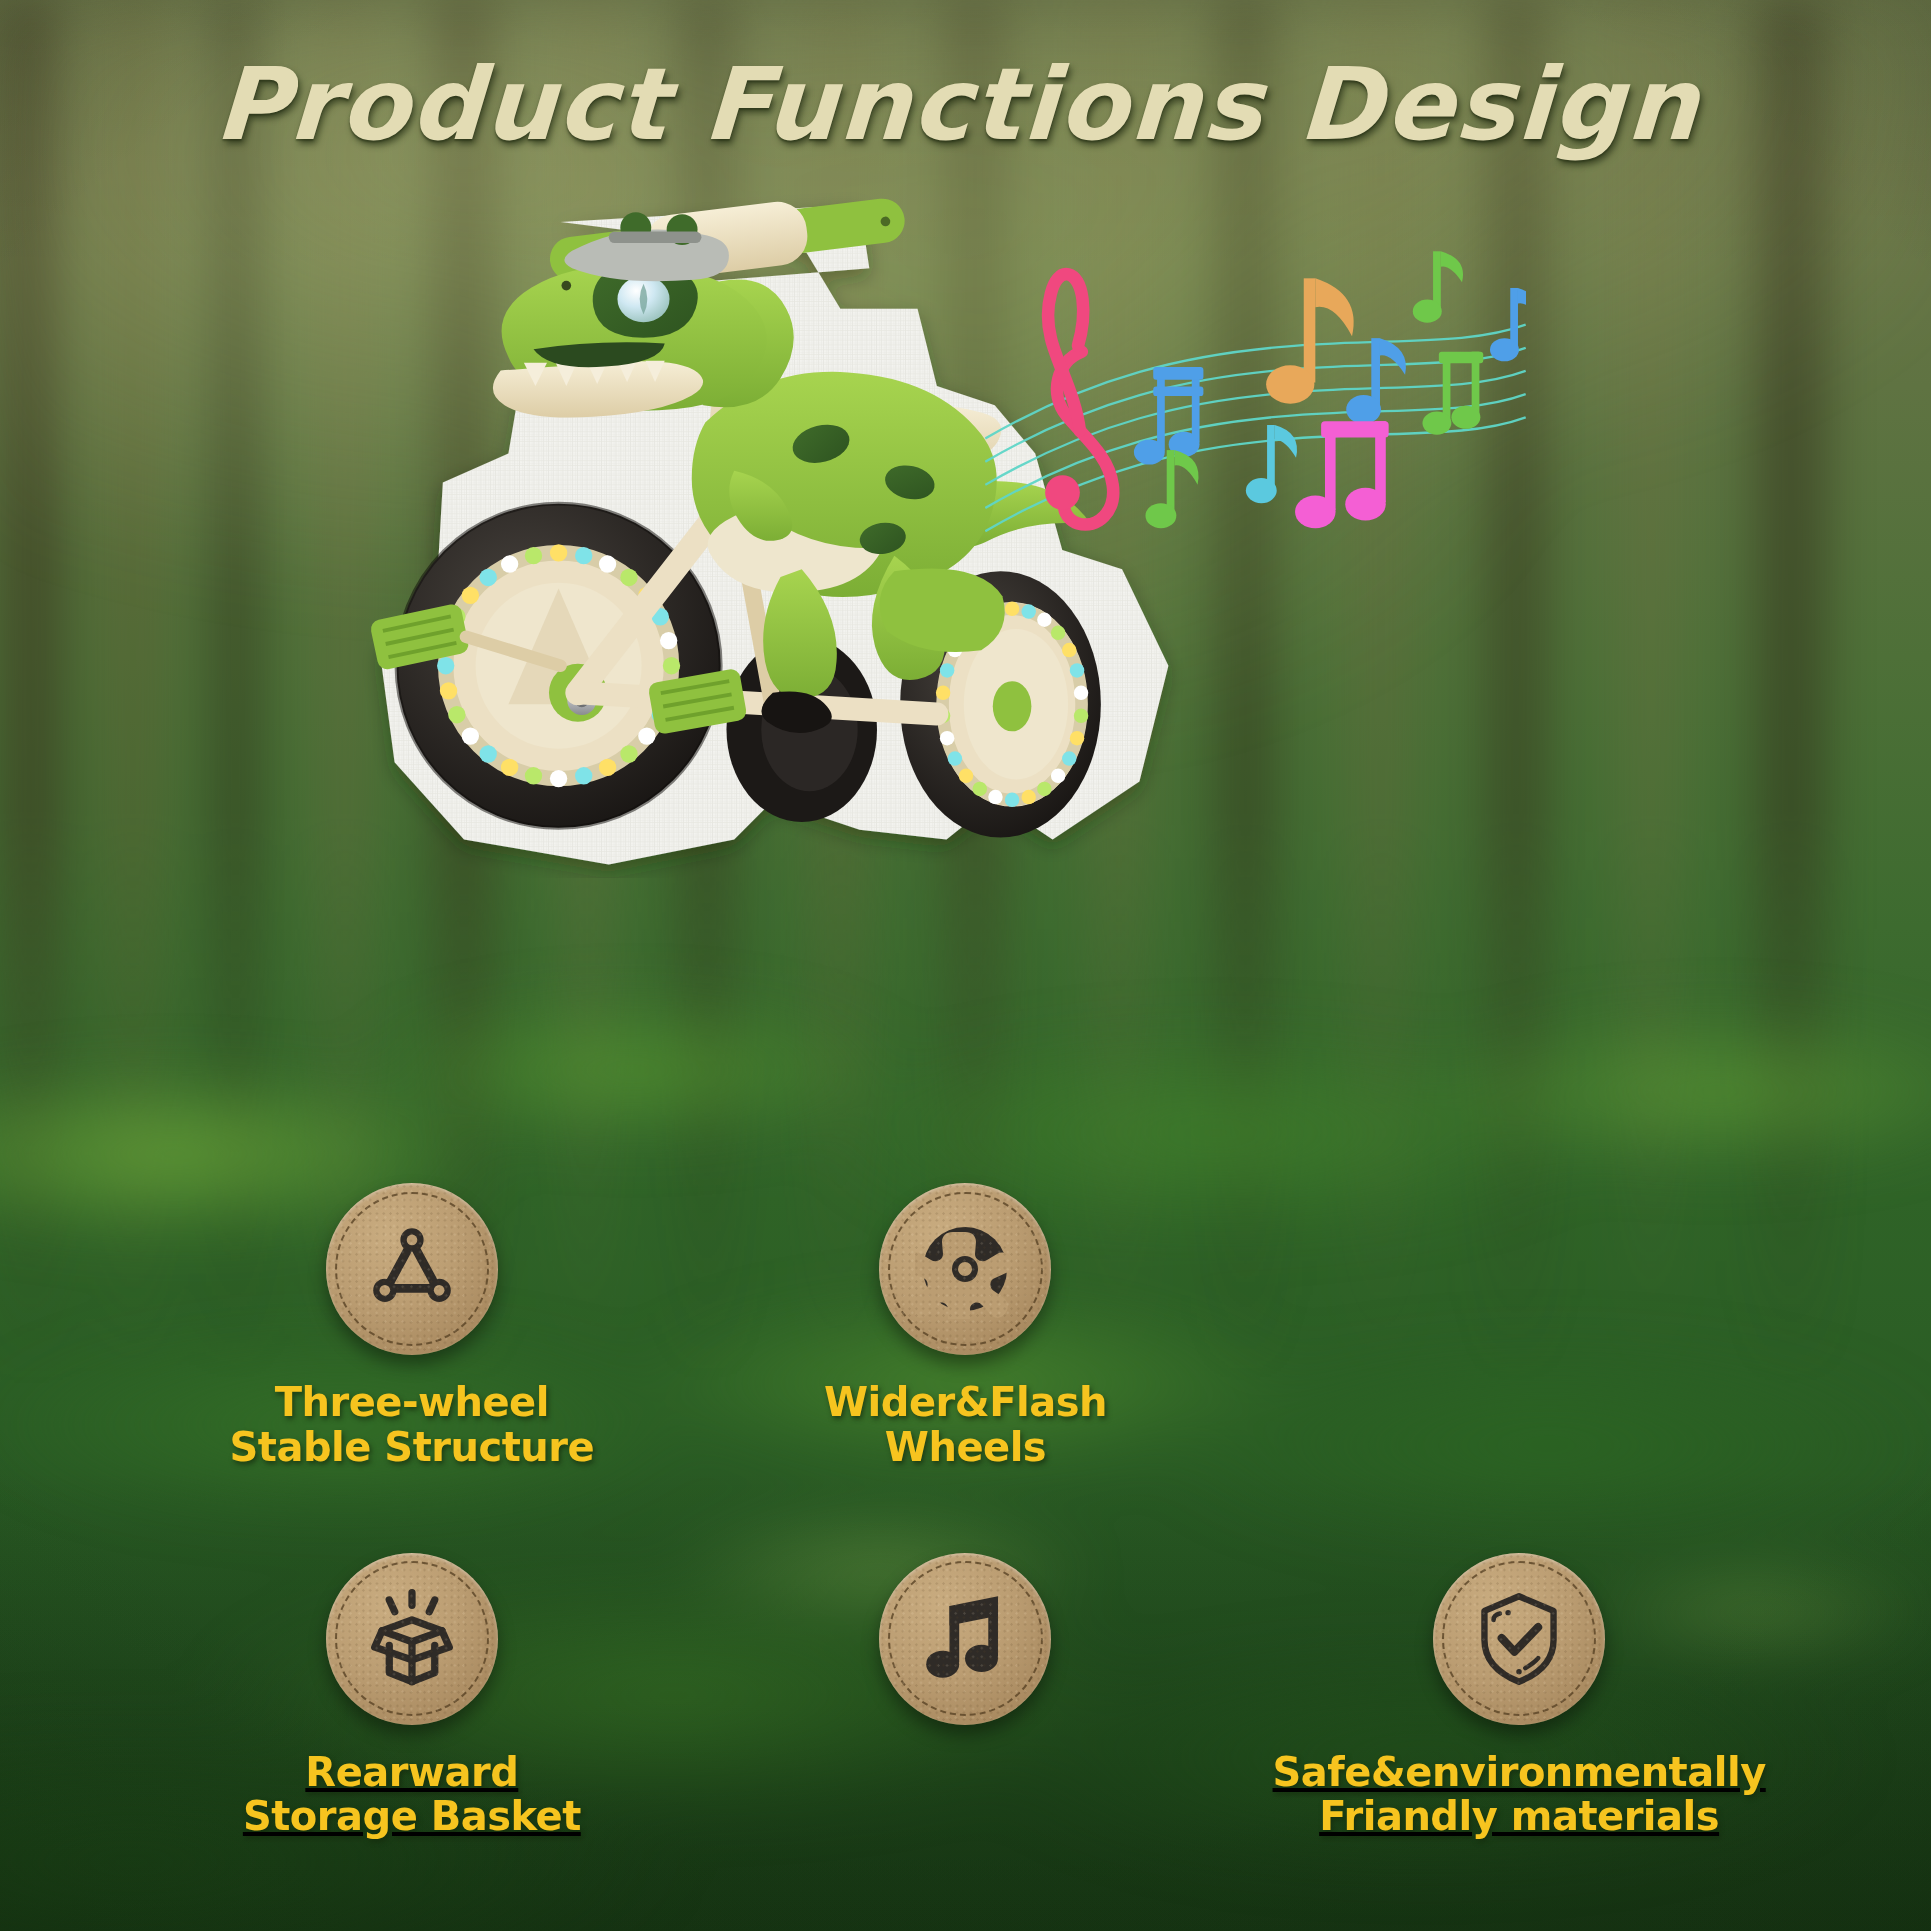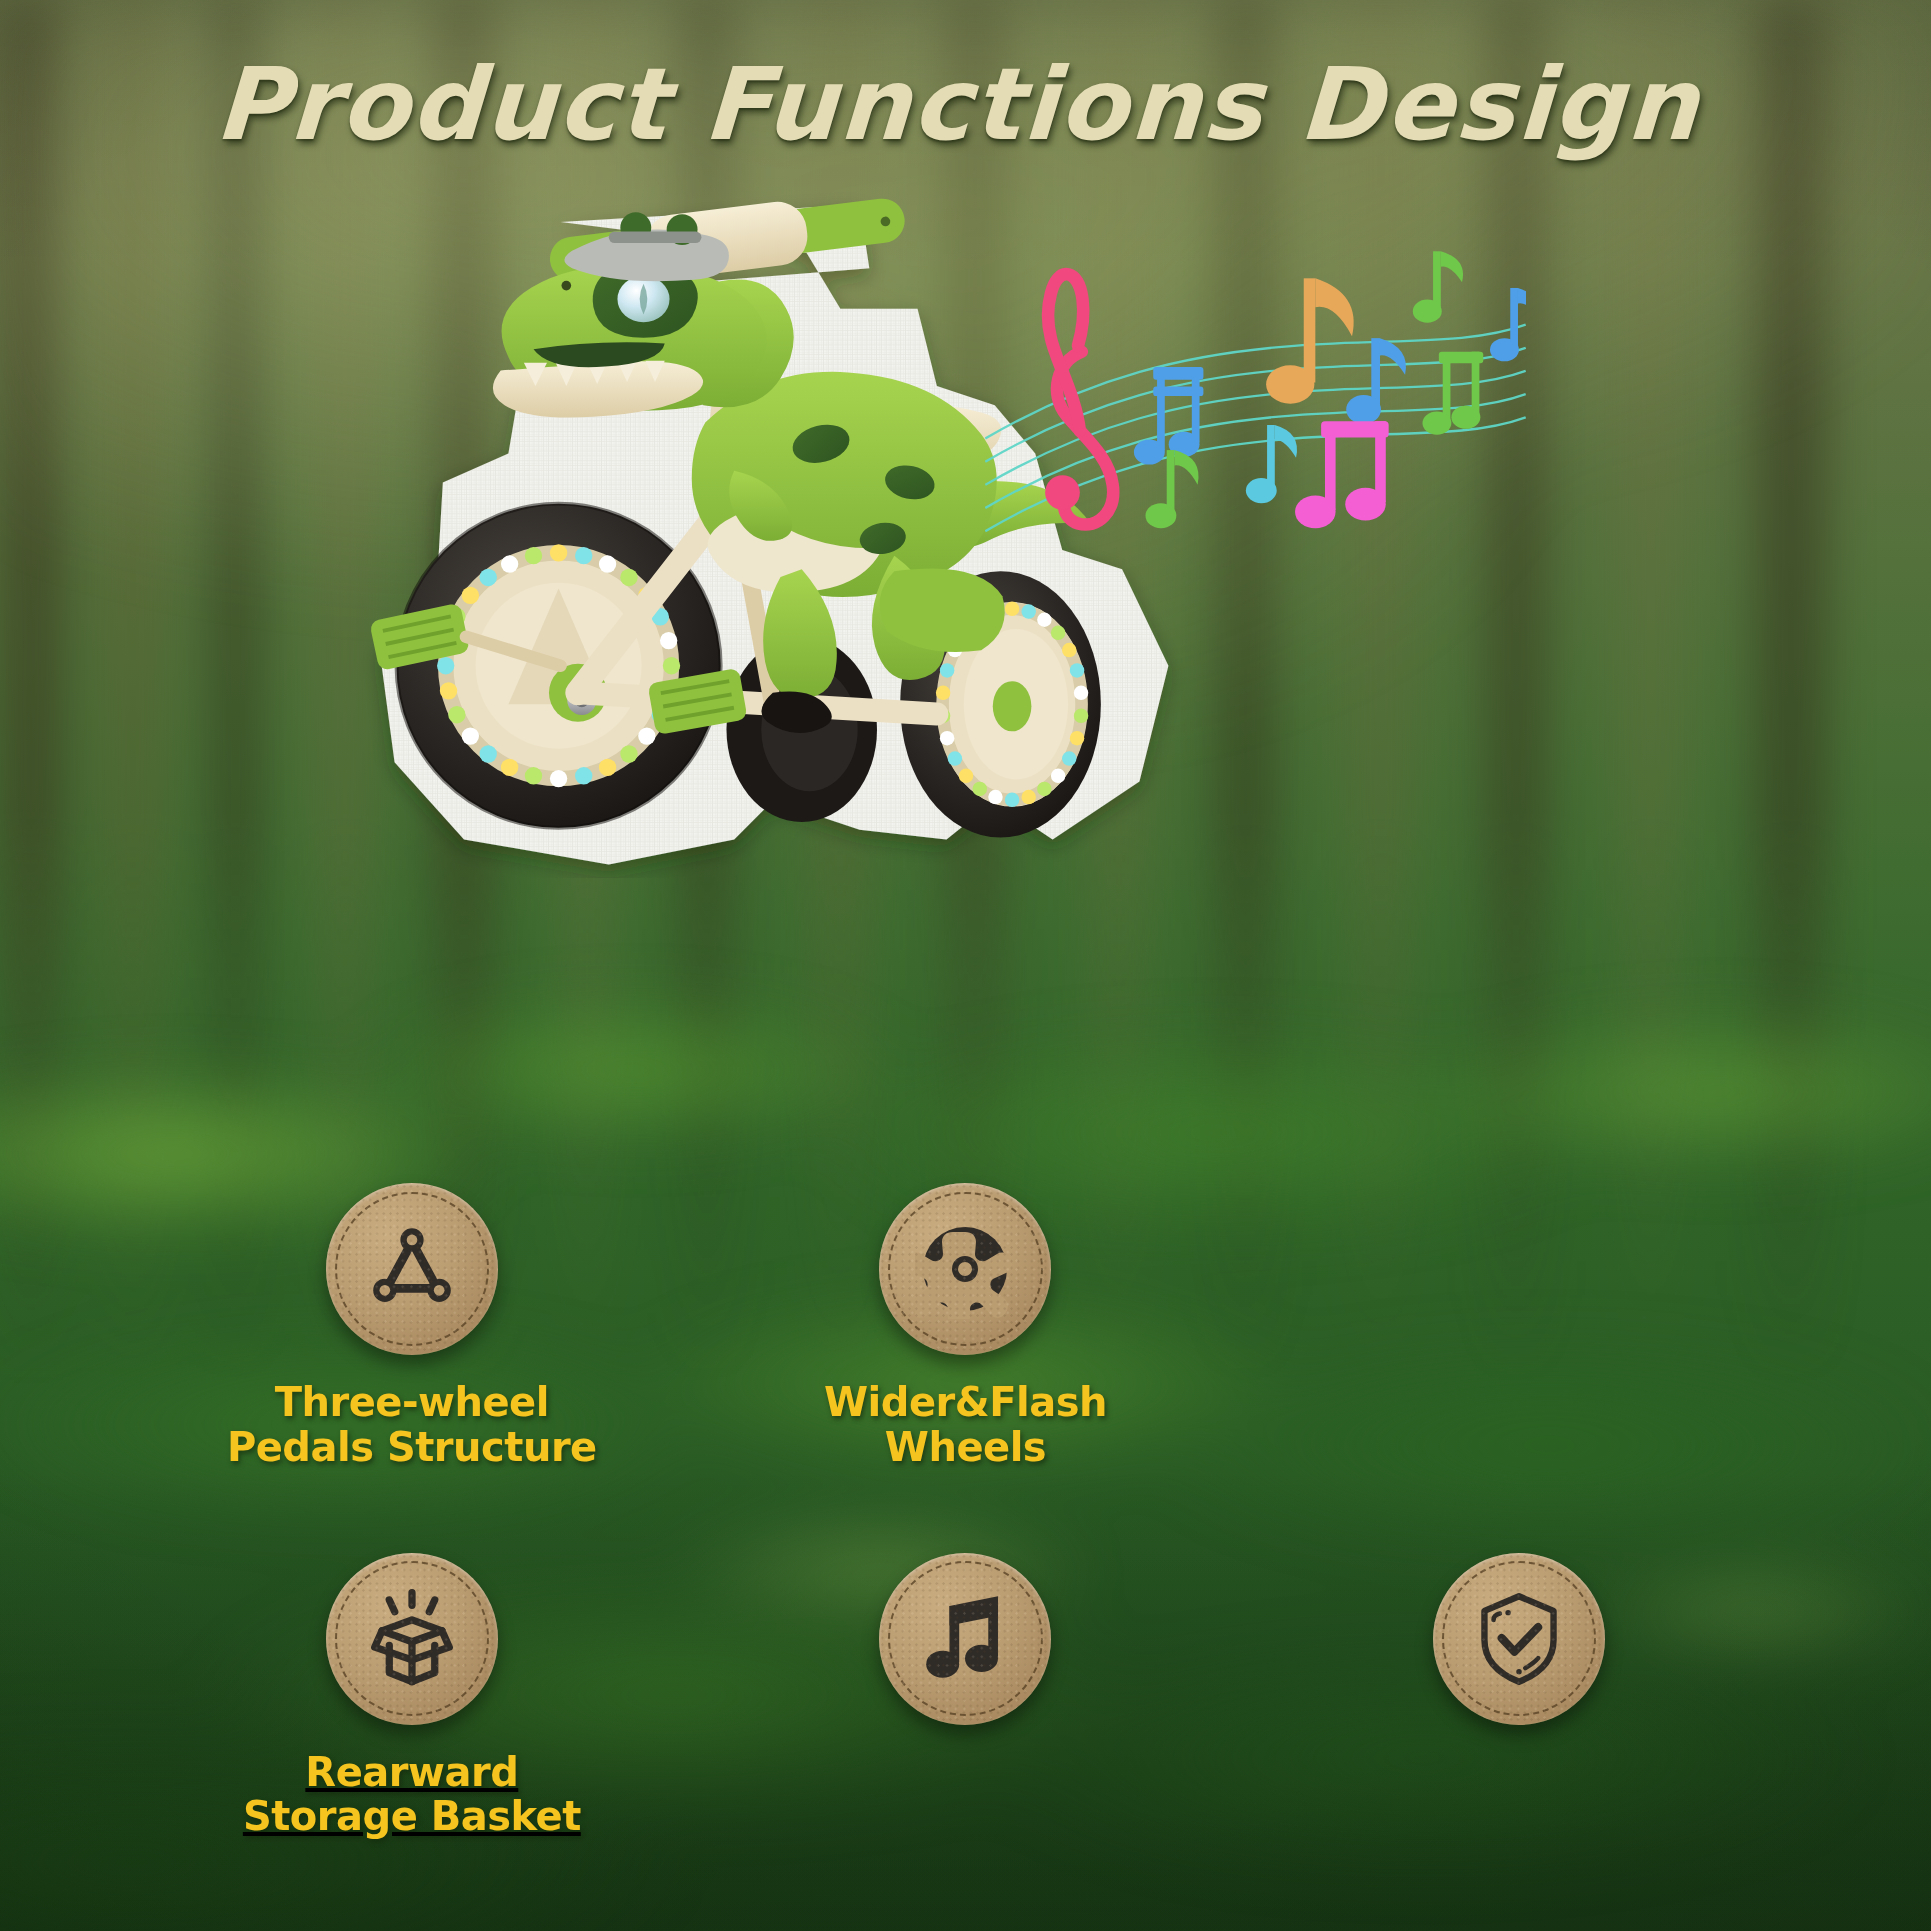--- a/index.html
+++ b/index.html
@@ -458,21 +458,21 @@
                 <circle cx="78" cy="72" r="12"></circle>
             </g>
             <g fill="#bb9d72">
               <circle cx="50" cy="20" r="5.5"></circle>
                 <circle cx="22" cy="72" r="5.5"></circle>
                 <circle cx="78" cy="72" r="5.5"></circle>
             </g>
           </svg>
         </div>
         <div class="flabel">Three-wheel
-Pedals Structure</div>
+Stable Structure</div>
       </div>
 
       <div class="fcell">
         <div class="badge">
           <svg width="100" height="100" viewBox="0 0 100 100">
             <circle cx="50" cy="50" r="42" fill="#2f2b27"></circle>
             <path d="M50 13 c7 0 11 4 11 10 l-1 12 c0 6 7 9 12 6 l10 -6 c5 -3 11 -1 14 5
                      c3 6 1 12 -5 14 l-11 5 c-6 2 -6 10 -1 13 l10 7 c5 4 5 11 1 16
                      c-4 5 -11 5 -15 0 l-8 -9 c-4 -5 -12 -2 -12 4 l0 12 c0 7 -5 11 -11 11
                      c-6 0 -11 -4 -11 -11 l0 -12 c0 -6 -8 -9 -12 -4 l-8 9 c-4 5 -11 5 -15 0
@@ -528,18 +528,20 @@
         <div class="badge">
           <svg width="100" height="100" viewBox="0 0 110 110">
             <path d="M55 8 L93 24 V56 c0 24 -18 38 -38 46 C35 94 17 80 17 56 V24 Z" fill="none" stroke="#2f2b27" stroke-width="7" stroke-linejoin="round"></path>
             <path d="M36 54 l14 15 l26 -27" fill="none" stroke="#2f2b27" stroke-width="9" stroke-linecap="round" stroke-linejoin="round"></path>
             <path d="M27 34 c0 -4 3 -6 7 -7" fill="none" stroke="#2f2b27" stroke-width="5" stroke-linecap="round"></path>
             <circle cx="43" cy="26" r="3" fill="#2f2b27"></circle>
             <path d="M76 76 c-4 5 -9 8 -14 11" fill="none" stroke="#2f2b27" stroke-width="5" stroke-linecap="round"></path>
             <circle cx="55" cy="91" r="3" fill="#2f2b27"></circle>
           </svg>
         </div>
+        <div class="flabel">Safe&amp;environmentally
+Friandly materials</div>
       </div>
     </div>
 
   </div>
 </div>
 
 
 </body></html>

